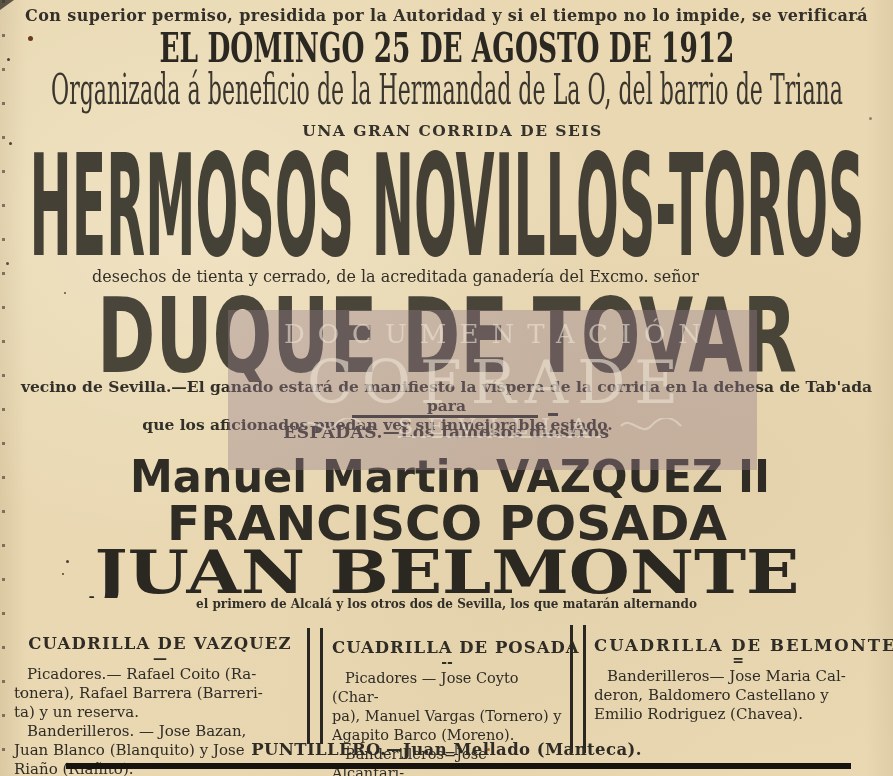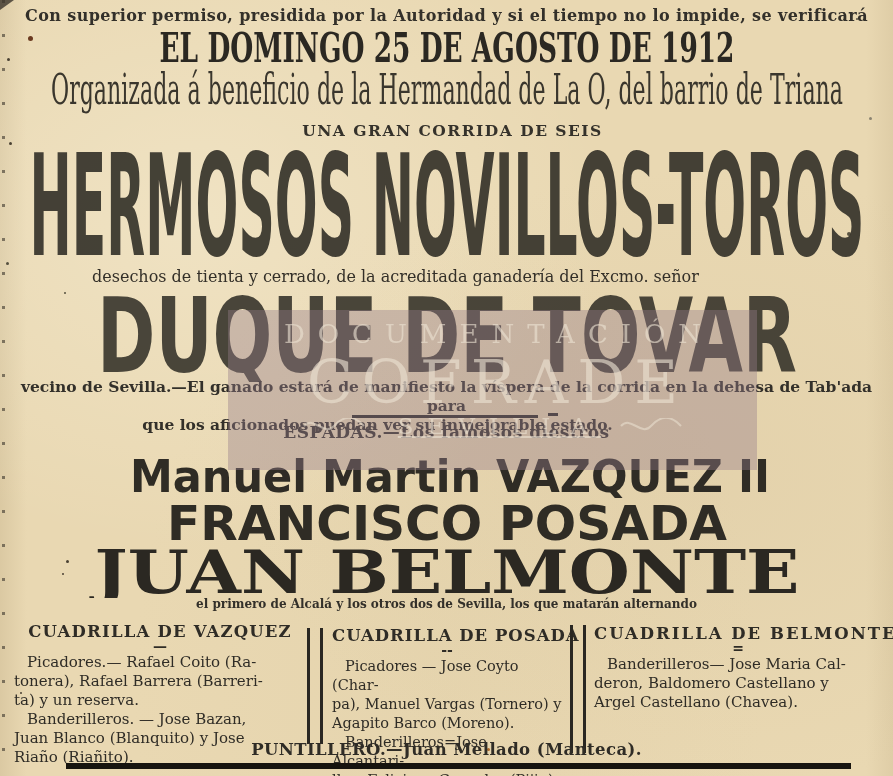--- a/index.html
+++ b/index.html
@@ -24,21 +24,21 @@
   text.disp-serif-lt{font-family:"DejaVu Serif",serif;font-weight:normal;fill:#3a362d;}
   .kicker{top:121px;font-size:15.5px;font-weight:bold;letter-spacing:1.5px;color:#35322b;padding-left:12px;}
   .provenance{top:267px;left:92px;font-size:16px;color:#332f28;}
   .ganado{top:377px;font-size:15.5px;font-weight:bold;line-height:19px;color:#33302a;}
   .ganado .l2{padding-right:150px;padding-left:12px;}
   .midrule{top:415px;left:352px;width:186px;height:3px;background:#2b2823;}
   .midrule-dash{top:413px;left:548px;width:10px;height:3px;background:#2b2823;}
   .espadas{top:422px;font-size:17px;font-weight:bold;letter-spacing:0.5px;color:#33302a;}
   .origin{top:597px;font-size:12px;font-weight:bold;color:#33302a;}
   .col{position:absolute;top:622px;font-size:15px;line-height:19px;color:#2f2c26;}
-  .col-h{font-size:16.5px;font-weight:bold;text-align:center;letter-spacing:1.2px;white-space:nowrap;}
+  .col-h{font-size:16.5px;font-weight:bold;text-align:center;letter-spacing:1.2px;white-space:nowrap;margin-top:12px;}
   .col-dash{text-align:center;font-weight:bold;height:12px;line-height:10px;font-size:14px;}
   .para > div:first-child{text-indent:13px;}
   .vdiv{position:absolute;width:10px;border-left:3.5px solid #2a2722;border-right:3.5px solid #2a2722;}
   .puntillero{top:740px;font-size:16.5px;font-weight:bold;letter-spacing:0.4px;color:#2f2c26;}
   .botrule{top:763px;left:66px;right:42px;height:6px;background:#17140f;}
   .watermark{
     left:228px;top:310px;width:529px;height:160px;
     background:rgba(150,124,138,0.40);
     color:rgba(236,226,210,0.62);
     text-align:center;overflow:hidden;
@@ -153,21 +153,21 @@
   </div>
 
   <div class="vdiv" style="left:570px;top:625px;height:128px;"></div>
 
   <div class="col" style="left:594px;width:288px;top:624px;">
     <div class="col-h" style="letter-spacing:2px;">CUADRILLA DE BELMONTE</div>
     <div class="col-dash">=</div>
     <div class="para">
         <div>Banderilleros— Jose Maria Cal-</div>
         <div>deron, Baldomero Castellano y</div>
-        <div>Argel Castellano (Chavea).</div>
+        <div>Emilio Rodriguez (Chavea).</div>
       </div>
   </div>
 
   <div class="abs ctr puntillero">PUNTILLERO.—Juan Mellado (Manteca).</div>
 
   <div class="abs botrule"></div>
 
   <div class="abs watermark">
     <div class="wm1">DOCUMENTACIÓN</div>
     <div class="wm2">COFRADE</div>

